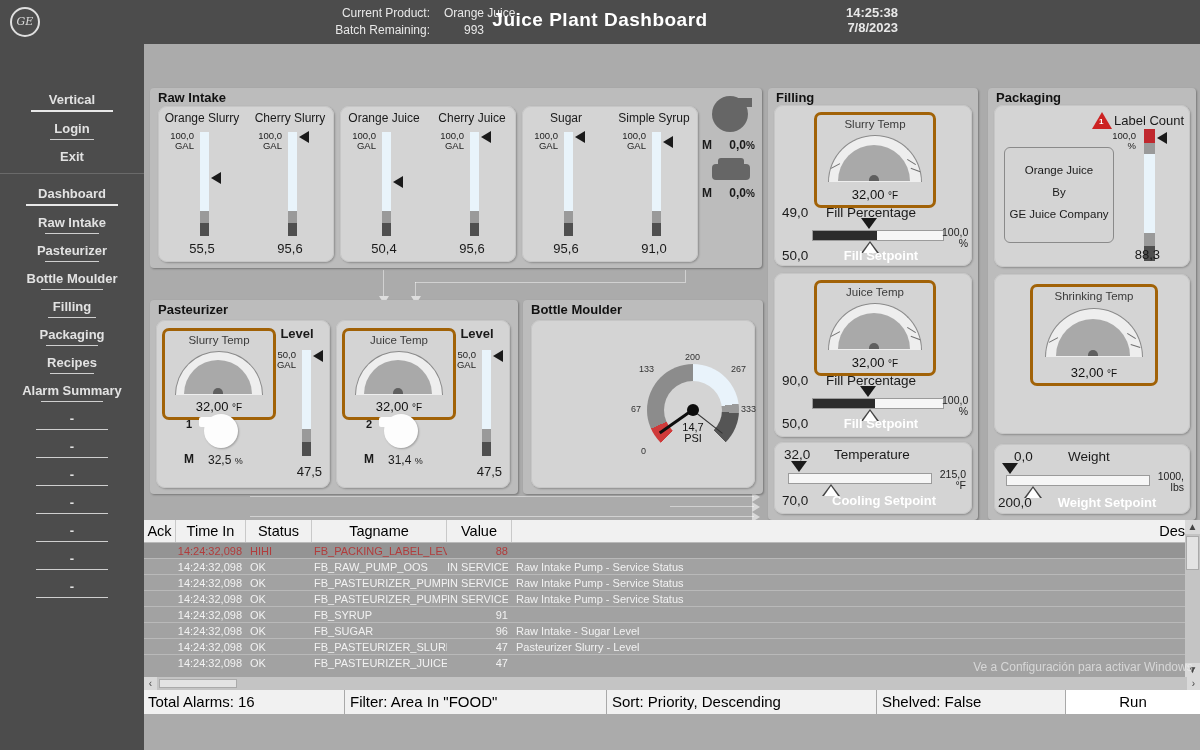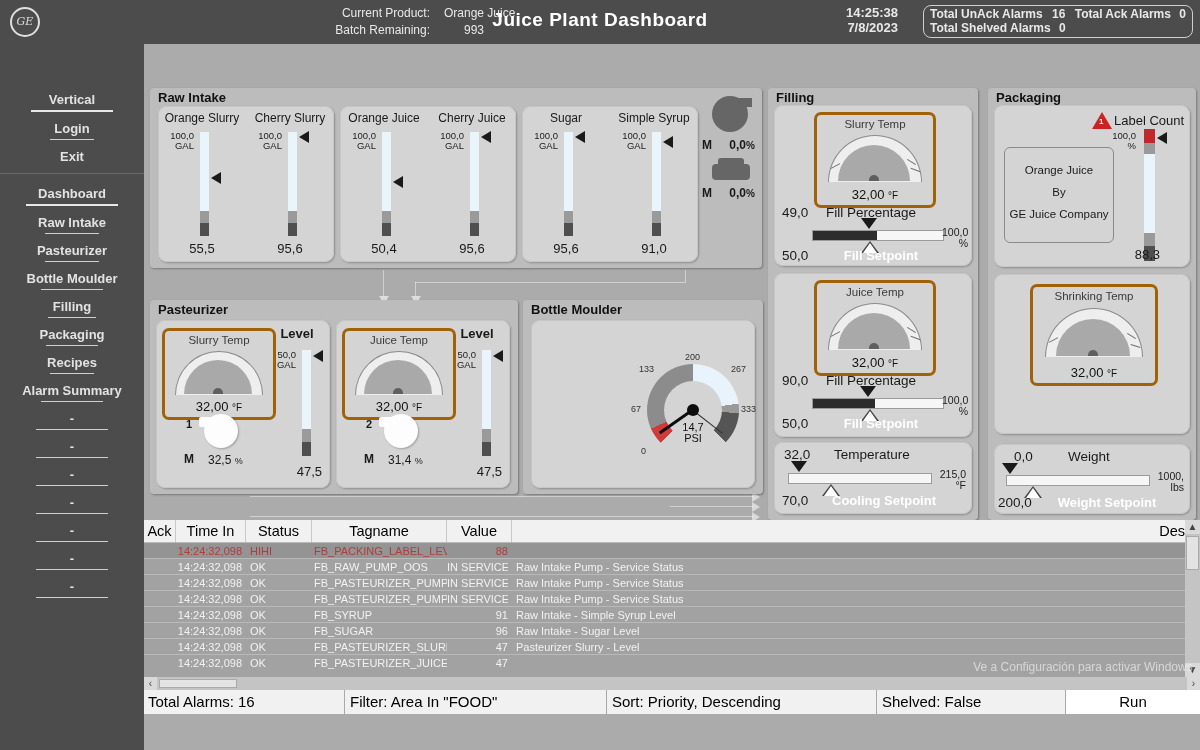--- a/index.html
+++ b/index.html
@@ -109,28 +109,20 @@
         </div>
       <div style="display:flex;margin-top:3px;">
           <span style="width:112px;text-align:right;">Batch Remaining:</span>
         <span style="margin-left:34px;">993</span>
         </div>
     </div>
     <div class="abs b" style="left:460px;top:9px;width:280px;text-align:center;font-size:19px;letter-spacing:.5px;color:#fff;">Juice Plant Dashboard</div>
     <div class="abs r" style="left:820px;top:5px;width:78px;font-size:13px;font-weight:bold;">
       <div>14:25:38</div>
       <div>7/8/2023</div>
-    </div>
-    <div class="alarmbox">
-      <span>Total UnAck Alarms</span>
-      <span style="margin-left:6px;">16</span>
-      <span style="float:right;"><span>Total Ack Alarms</span>
-      <span style="margin-left:5px;">0</span></span>
-      <div style="clear:both;"><span>Total Shelved Alarms</span>
-      <span style="margin-left:5px;">0</span></div>
     </div>
   </div>
 
   <div class="sidebar">
     <div class="nav"><span>Vertical</span><div class="ul th2" style="width:82px;"></div></div>
     <div class="nav"><span>Login</span><div class="ul" style="width:44px;"></div></div>
     <div class="nav"><span>Exit</span></div>
     <div class="sdiv"></div>
     <div class="nav"><span>Dashboard</span><div class="ul th2" style="width:92px;"></div></div>
     <div class="nav"><span>Raw Intake</span><div class="ul" style="width:54px;"></div></div>
@@ -511,21 +503,20 @@
         <div class="tc" style="left:106px;width:62px;">OK</div>
         <div class="tc" style="left:170px;width:133px;">FB_PASTEURIZER_PUMP</div>
         <div class="tc r" style="left:303px;width:61px;">IN SERVICE</div>
         <div class="tc" style="left:372px;width:660px;">Raw Intake Pump - Service Status</div>
       </div>
       <div class="trow" style="top:64px;">
         <div class="tc r" style="left:32px;width:66px;">14:24:32,098</div>
         <div class="tc" style="left:106px;width:62px;">OK</div>
         <div class="tc" style="left:170px;width:133px;">FB_SYRUP</div>
         <div class="tc r" style="left:303px;width:61px;">91</div>
-        <div class="tc" style="left:372px;width:660px;">Raw Intake - Simple Syrup Level</div>
       </div>
       <div class="trow" style="top:80px;">
         <div class="tc r" style="left:32px;width:66px;">14:24:32,098</div>
         <div class="tc" style="left:106px;width:62px;">OK</div>
         <div class="tc" style="left:170px;width:133px;">FB_SUGAR</div>
         <div class="tc r" style="left:303px;width:61px;">96</div>
         <div class="tc" style="left:372px;width:660px;">Raw Intake - Sugar Level</div>
       </div>
       <div class="trow" style="top:96px;">
         <div class="tc r" style="left:32px;width:66px;">14:24:32,098</div>

